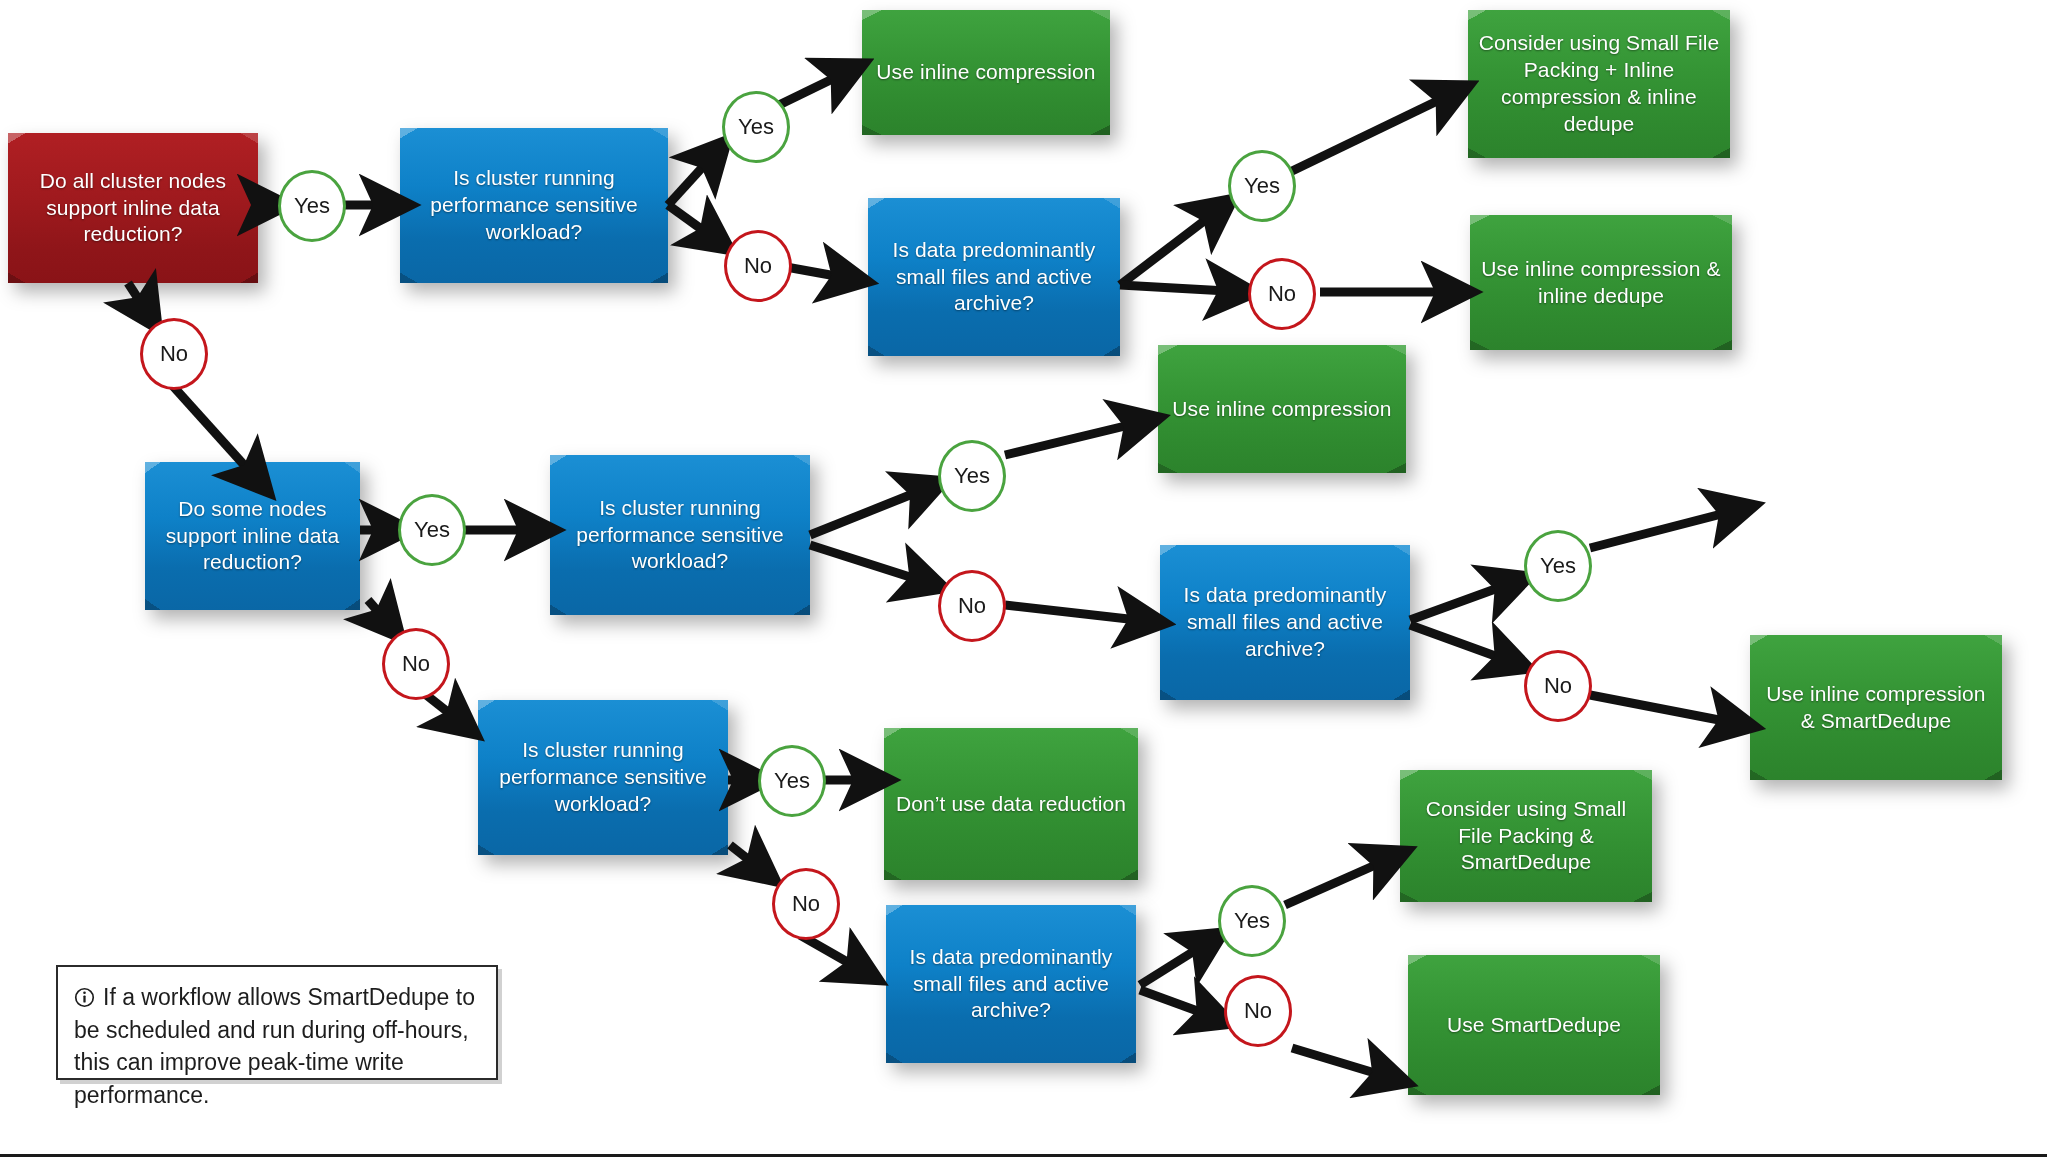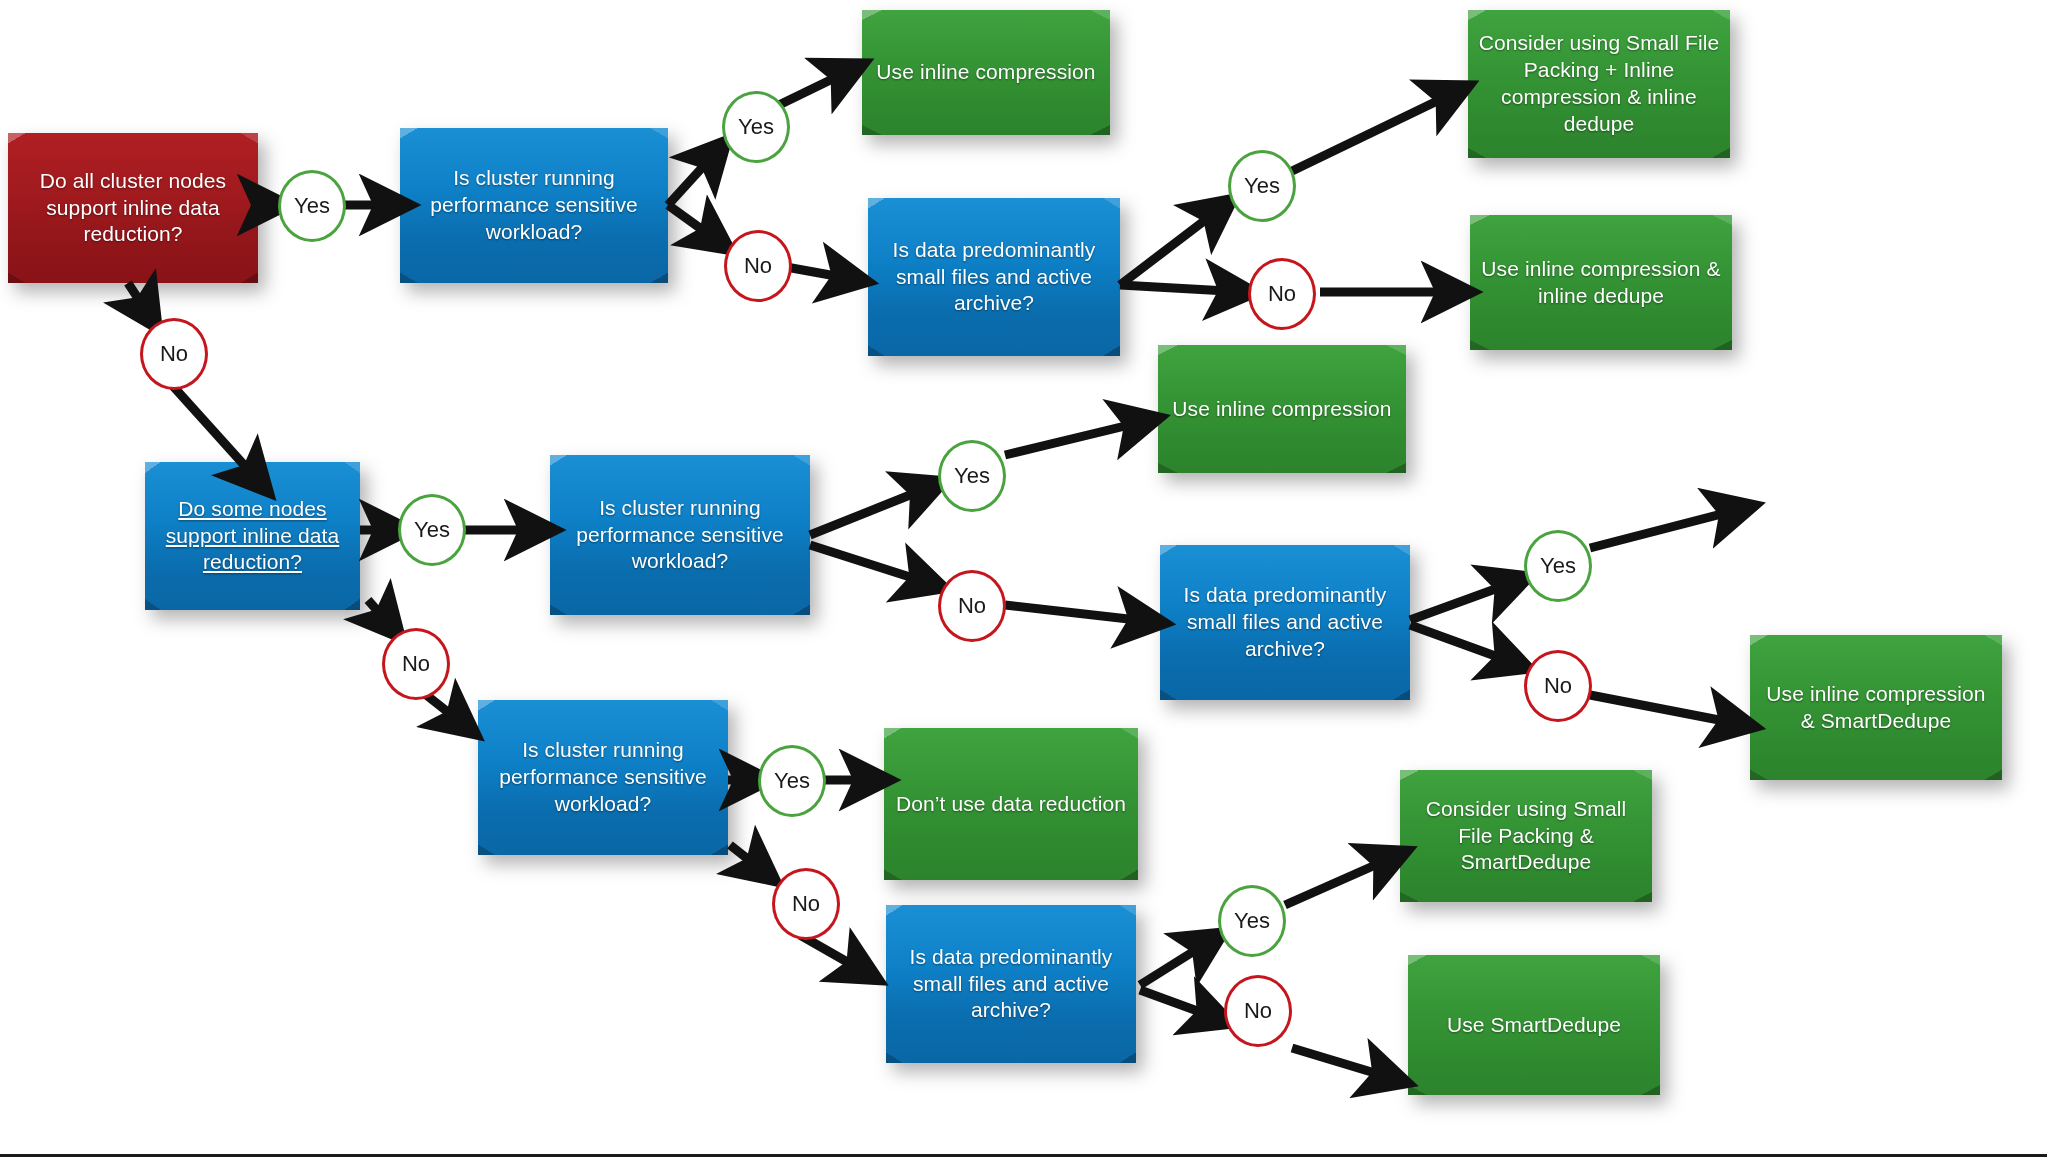--- a/index.html
+++ b/index.html
@@ -197,21 +197,21 @@
   </div>
 
   <div class="node green" style="left:1468px; top:10px; width:262px; height:148px;">
     <span class="inner">Consider using Small File Packing + Inline  compression &amp; inline dedupe</span>
   </div>
 
   <div class="node green" style="left:1470px; top:215px; width:262px; height:135px;">
     <span class="inner">Use inline compression &amp; inline dedupe</span>
   </div>
 
-  <div class="node blue" style="left:145px; top:462px; width:215px; height:148px;text-decoration:underline;">
+  <div class="node blue" style="left:145px; top:462px; width:215px; height:148px;">
     <span class="inner">Do some nodes support inline data reduction?</span>
   </div>
 
   <div class="node blue" style="left:550px; top:455px; width:260px; height:160px;">
     <span class="inner">Is cluster running performance sensitive workload?</span>
   </div>
 
   <div class="node green" style="left:1158px; top:345px; width:248px; height:128px;">
     <span class="inner">Use inline compression</span>
   </div>
@@ -294,15 +294,24 @@
     <span>No</span>
   </div>
 
   <div class="badge yes" style="left:1218px; top:885px; width:68px; height:72px;">
     <span>Yes</span>
   </div>
   <div class="badge no" style="left:1224px; top:975px; width:68px; height:72px;">
     <span>No</span>
   </div>
 
+  <div id="note">
+    <span class="info">
+      <svg viewBox="0 0 24 24" width="21" height="21" aria-hidden="true">
+        <circle cx="12" cy="12" r="10" fill="none" stroke="#1d1d1d" stroke-width="1.9"></circle>
+        <circle cx="12" cy="6.6" r="1.5" fill="#1d1d1d"></circle>
+        <rect x="10.7" y="9.6" width="2.6" height="8.2" rx="1" fill="#1d1d1d"></rect>
+      </svg>
+    </span><span>If a workflow allows SmartDedupe to be scheduled and run during off-hours, this can improve peak-time write performance.</span>
+  </div>
 
   <div id="bottom-rule"></div>
 </div>
 
 </body></html>

